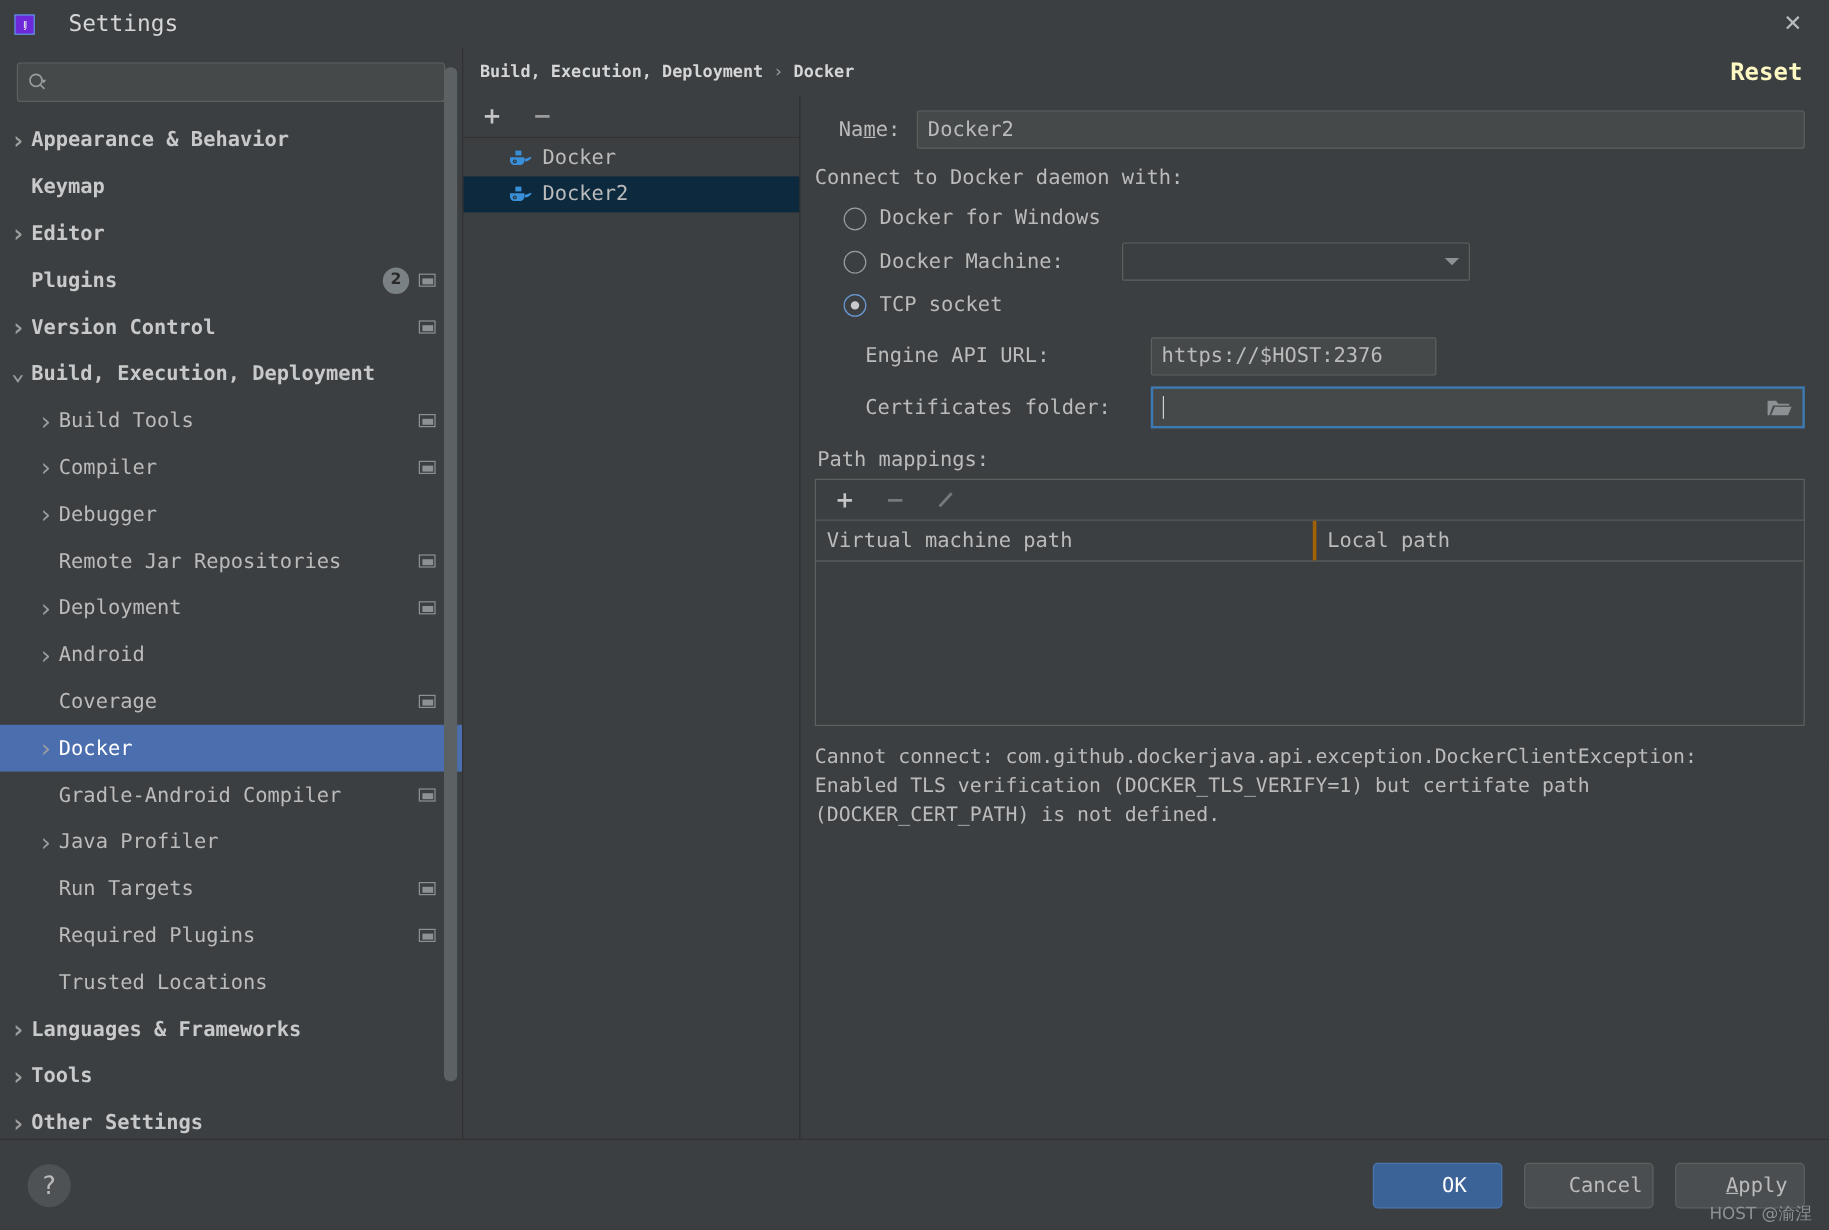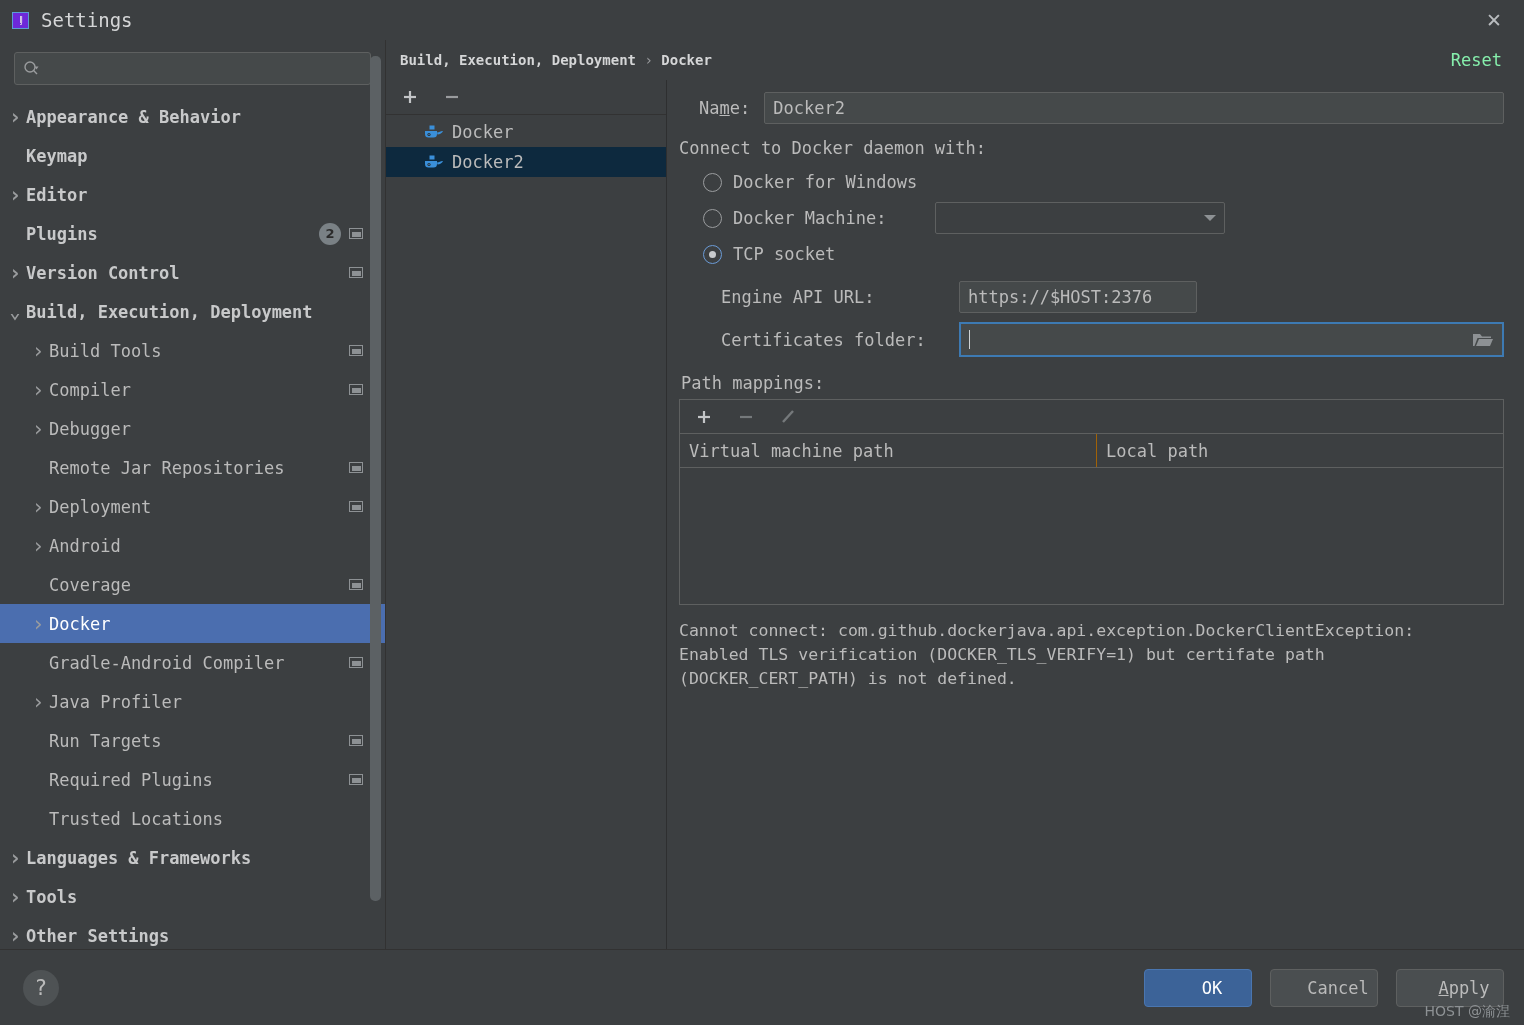--- a/index.html
+++ b/index.html
@@ -25,21 +25,21 @@
     position: relative;
   }
   .title-icon {
     width: 17px; height: 17px;
     background: #6d28d9;
     border: 1px solid #5b9bd5;
     display: flex; align-items: center; justify-content: center;
     font-size: 8px; color: #e8e8e8;
     font-family: "DejaVu Sans", sans-serif;
     letter-spacing: -1px;
-    margin-right: 12px;
+    margin-right: 28px;
   }
   .title-text {
     font-size: 19px; color: #d5d6d7;
     font-family: "DejaVu Sans Mono", monospace;
   }
   .close-btn {
     position: absolute; right: 10px; top: 6px;
     width: 40px; height: 28px;
     display: flex; align-items: center; justify-content: center;
     color: #b9bcbf; font-size: 19px;
@@ -147,21 +147,21 @@
     height: 40px; flex: 0 0 40px;
     display: flex; align-items: center;
     padding: 0 22px 0 14px;
   }
   .breadcrumb {
     font-size: 14px; color: #d5d6d7; font-weight: bold;
   }
   .breadcrumb .sep { color: #9a9c9e; font-weight: normal; }
   .crumb-spacer { flex: 1 1 auto; }
   .reset-link {
-    font-size: 17px; color: #86efac; font-weight: normal;
+    font-size: 20px; color: #fef9c3; font-weight: bold;
     cursor: pointer;
   }
   .content {
     flex: 1 1 auto;
     display: flex;
     min-height: 0;
   }
 
   
   .list-col {
@@ -282,21 +282,21 @@
     display: flex; align-items: center;
     border-bottom: 1px solid #5e6060;
     background: #3c3f41;
   }
   .pm-th {
     font-size: 17px; color: #bbbbbb;
     padding-left: 9px;
     height: 100%;
     display: flex; align-items: center;
   }
-  .pm-th.c1 { width: 417px; flex: 0 0 417px; border-right: 1px solid #a16207; }
+  .pm-th.c1 { width: 417px; flex: 0 0 417px; border-right: 3px solid #a16207; }
   .pm-th.c2 { flex: 1 1 auto; }
   .pm-rows { flex: 1 1 auto; }
   .pm-row { height: 30px; display: flex; align-items: center; }
   .pm-td { font-size: 17px; color: #bbbbbb; padding-left: 9px; }
   .pm-td.c1 { width: 417px; flex: 0 0 417px; }
   .pm-td.c2 { flex: 1 1 auto; }
 
   .err {
     margin-top: 14px;
     font-size: 16.5px; color: #bbbbbb;

